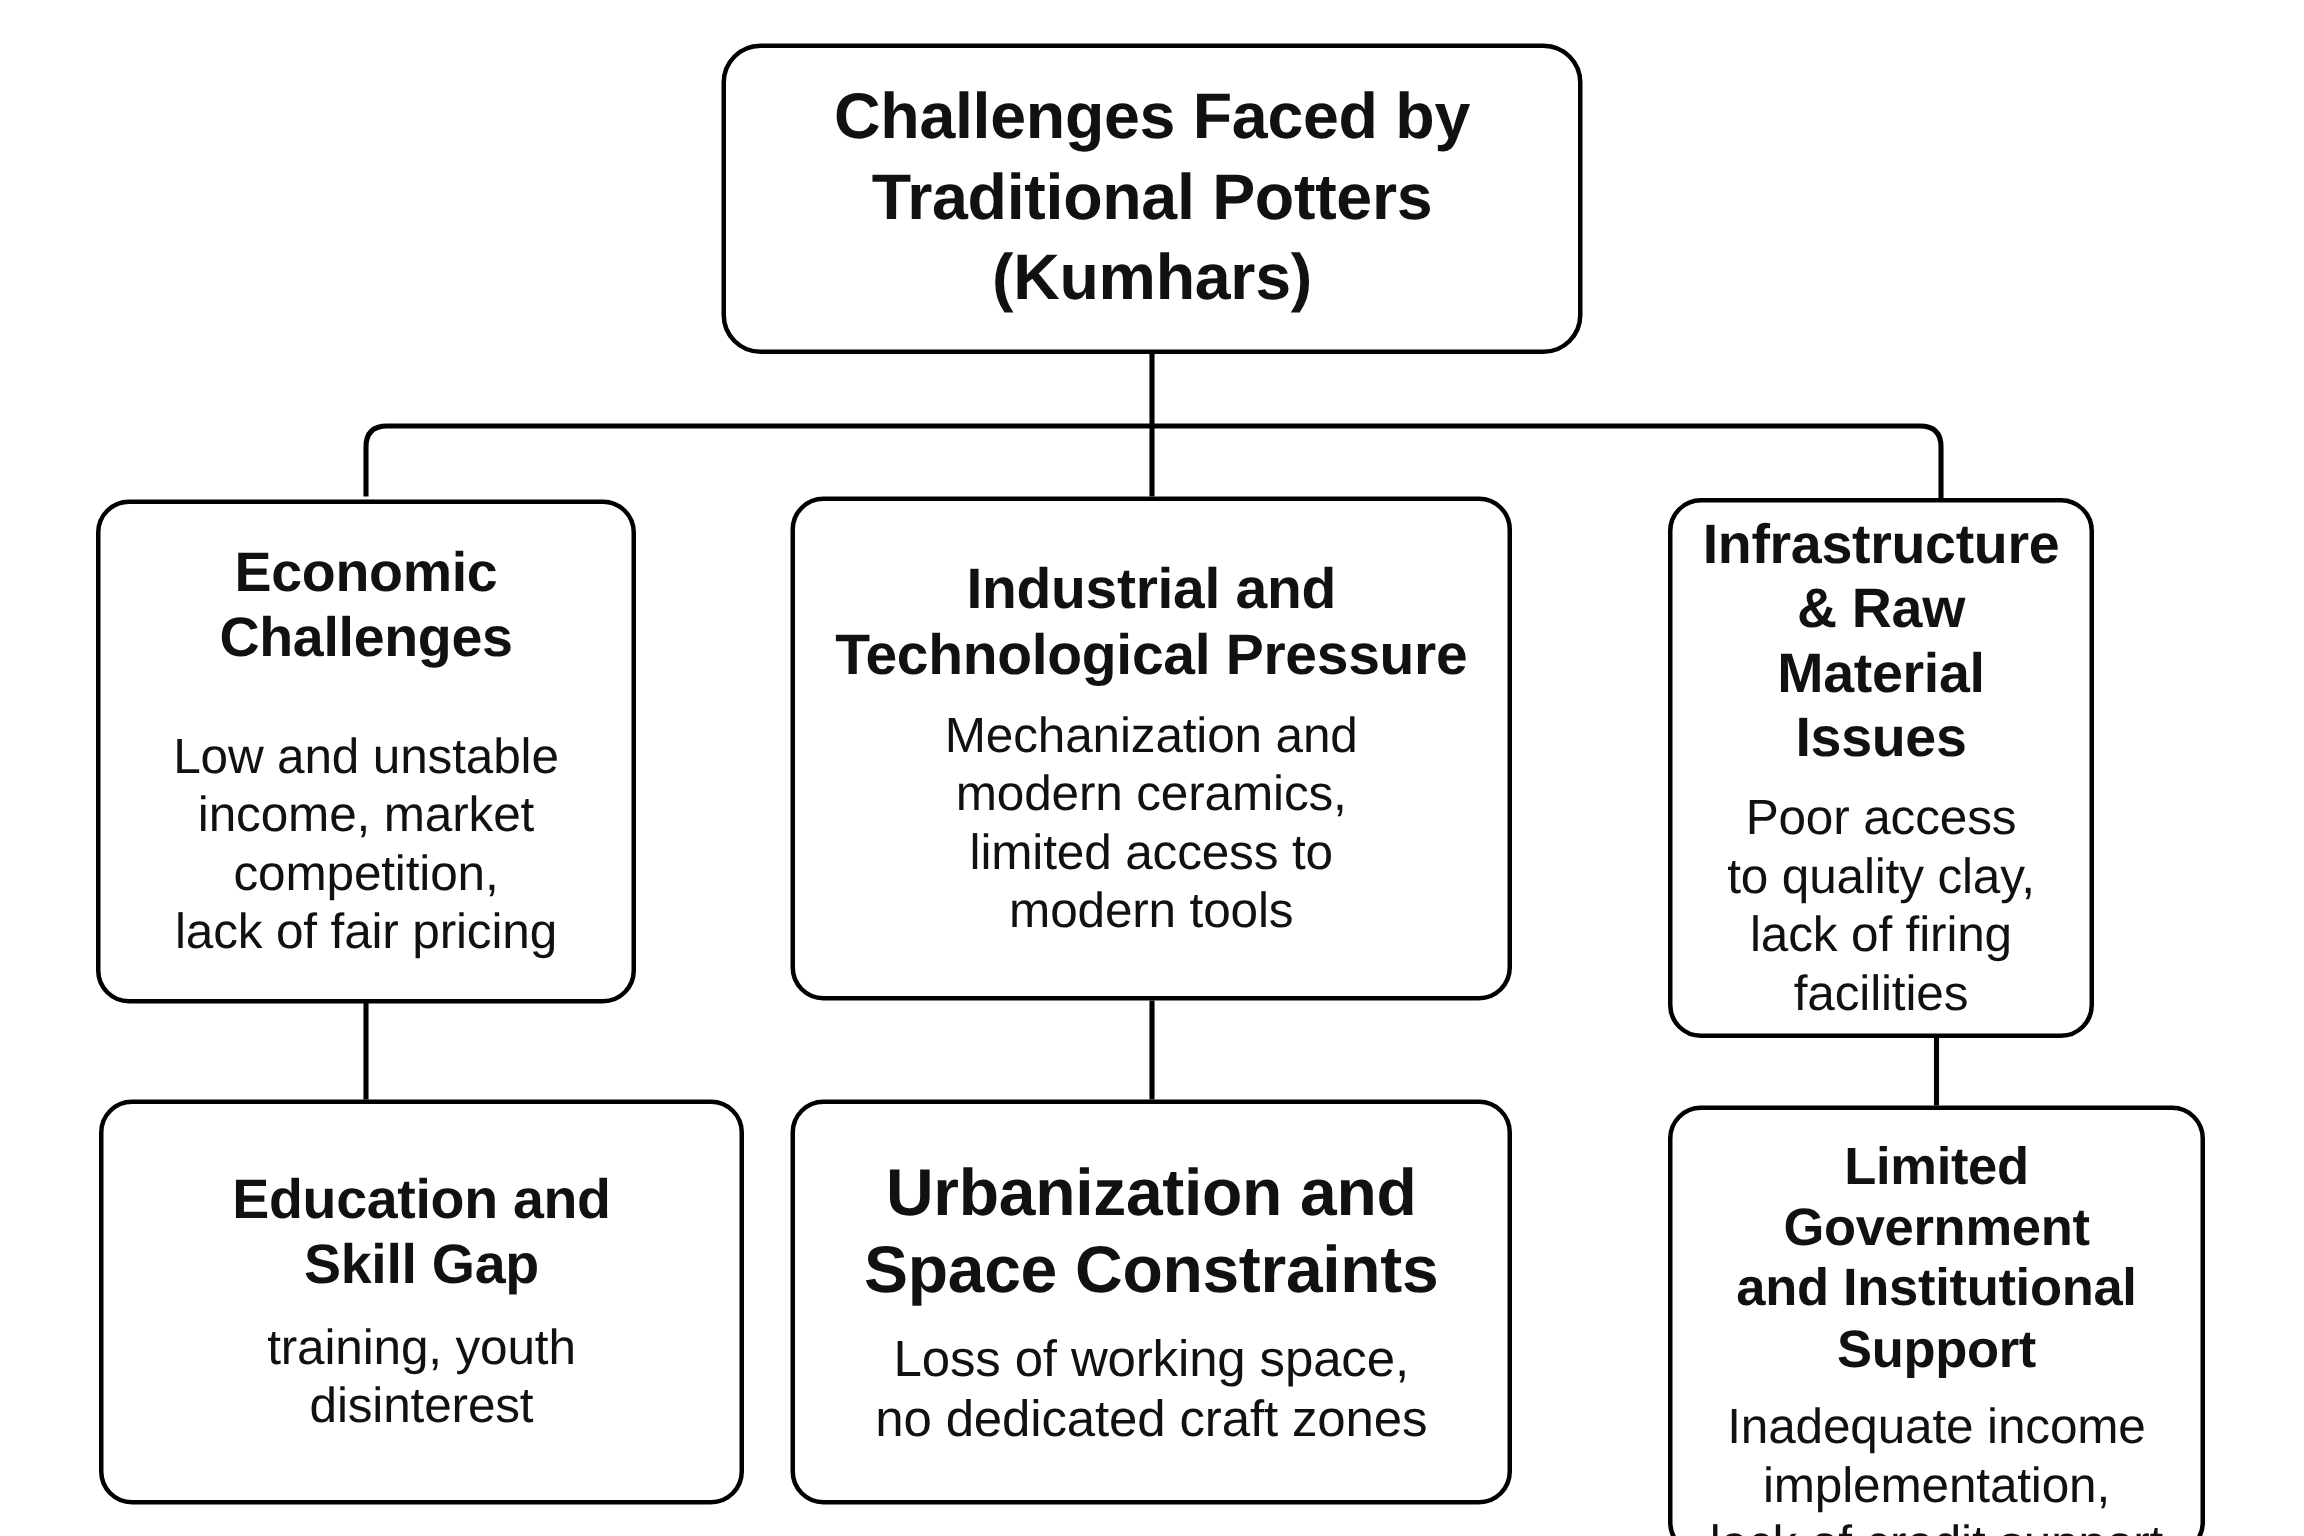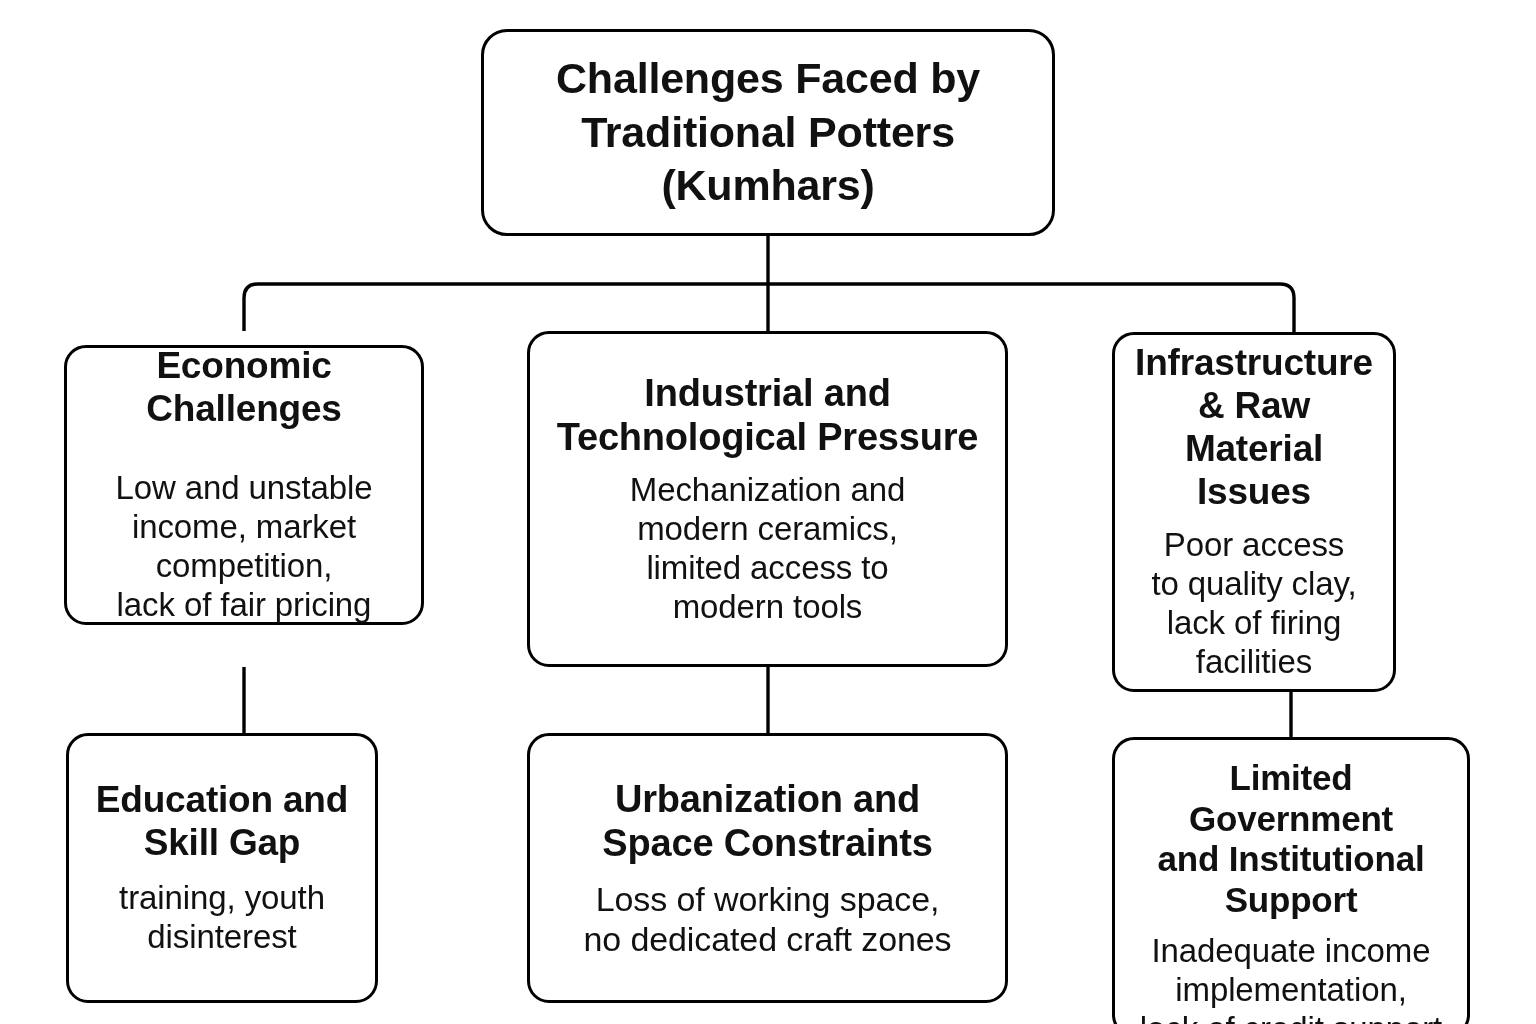--- a/index.html
+++ b/index.html
@@ -72,23 +72,23 @@
     font-size: 43px;
     line-height: 1.25;
   }
 
   
   .node-level2 .node-title { font-size: 37px; }
   .node-level2 .node-desc  { font-size: 33px; margin-top: 12px; }
 
   #node-economic {
     left: 64px;
-    top: 345px;
+    top: 333px;
     width: 360px;
-    height: 280px;
+    height: 336px;
     gap: 26px;
   }
   #node-industrial {
     left: 527px;
     top: 331px;
     width: 481px;
     height: 336px;
   }
   #node-industrial .node-title { font-size: 38px; }
   #node-infrastructure {
@@ -98,30 +98,30 @@
     height: 360px;
   }
 
   
   .node-level3 .node-title { font-size: 37px; }
   .node-level3 .node-desc  { font-size: 33px; margin-top: 14px; }
 
   #node-education {
     left: 66px;
     top: 733px;
-    width: 312px;
+    width: 430px;
     height: 270px;
   }
   #node-urbanization {
     left: 527px;
     top: 733px;
     width: 481px;
     height: 270px;
   }
-  #node-urbanization .node-title { font-size: 38px; }
+  #node-urbanization .node-title { font-size: 44px; }
   #node-urbanization .node-desc  { font-size: 34px; }
 
   
   #node-government {
     left: 1112px;
     top: 737px;
     width: 358px;
     height: 300px;
     justify-content: flex-start;
     padding-top: 18px;

